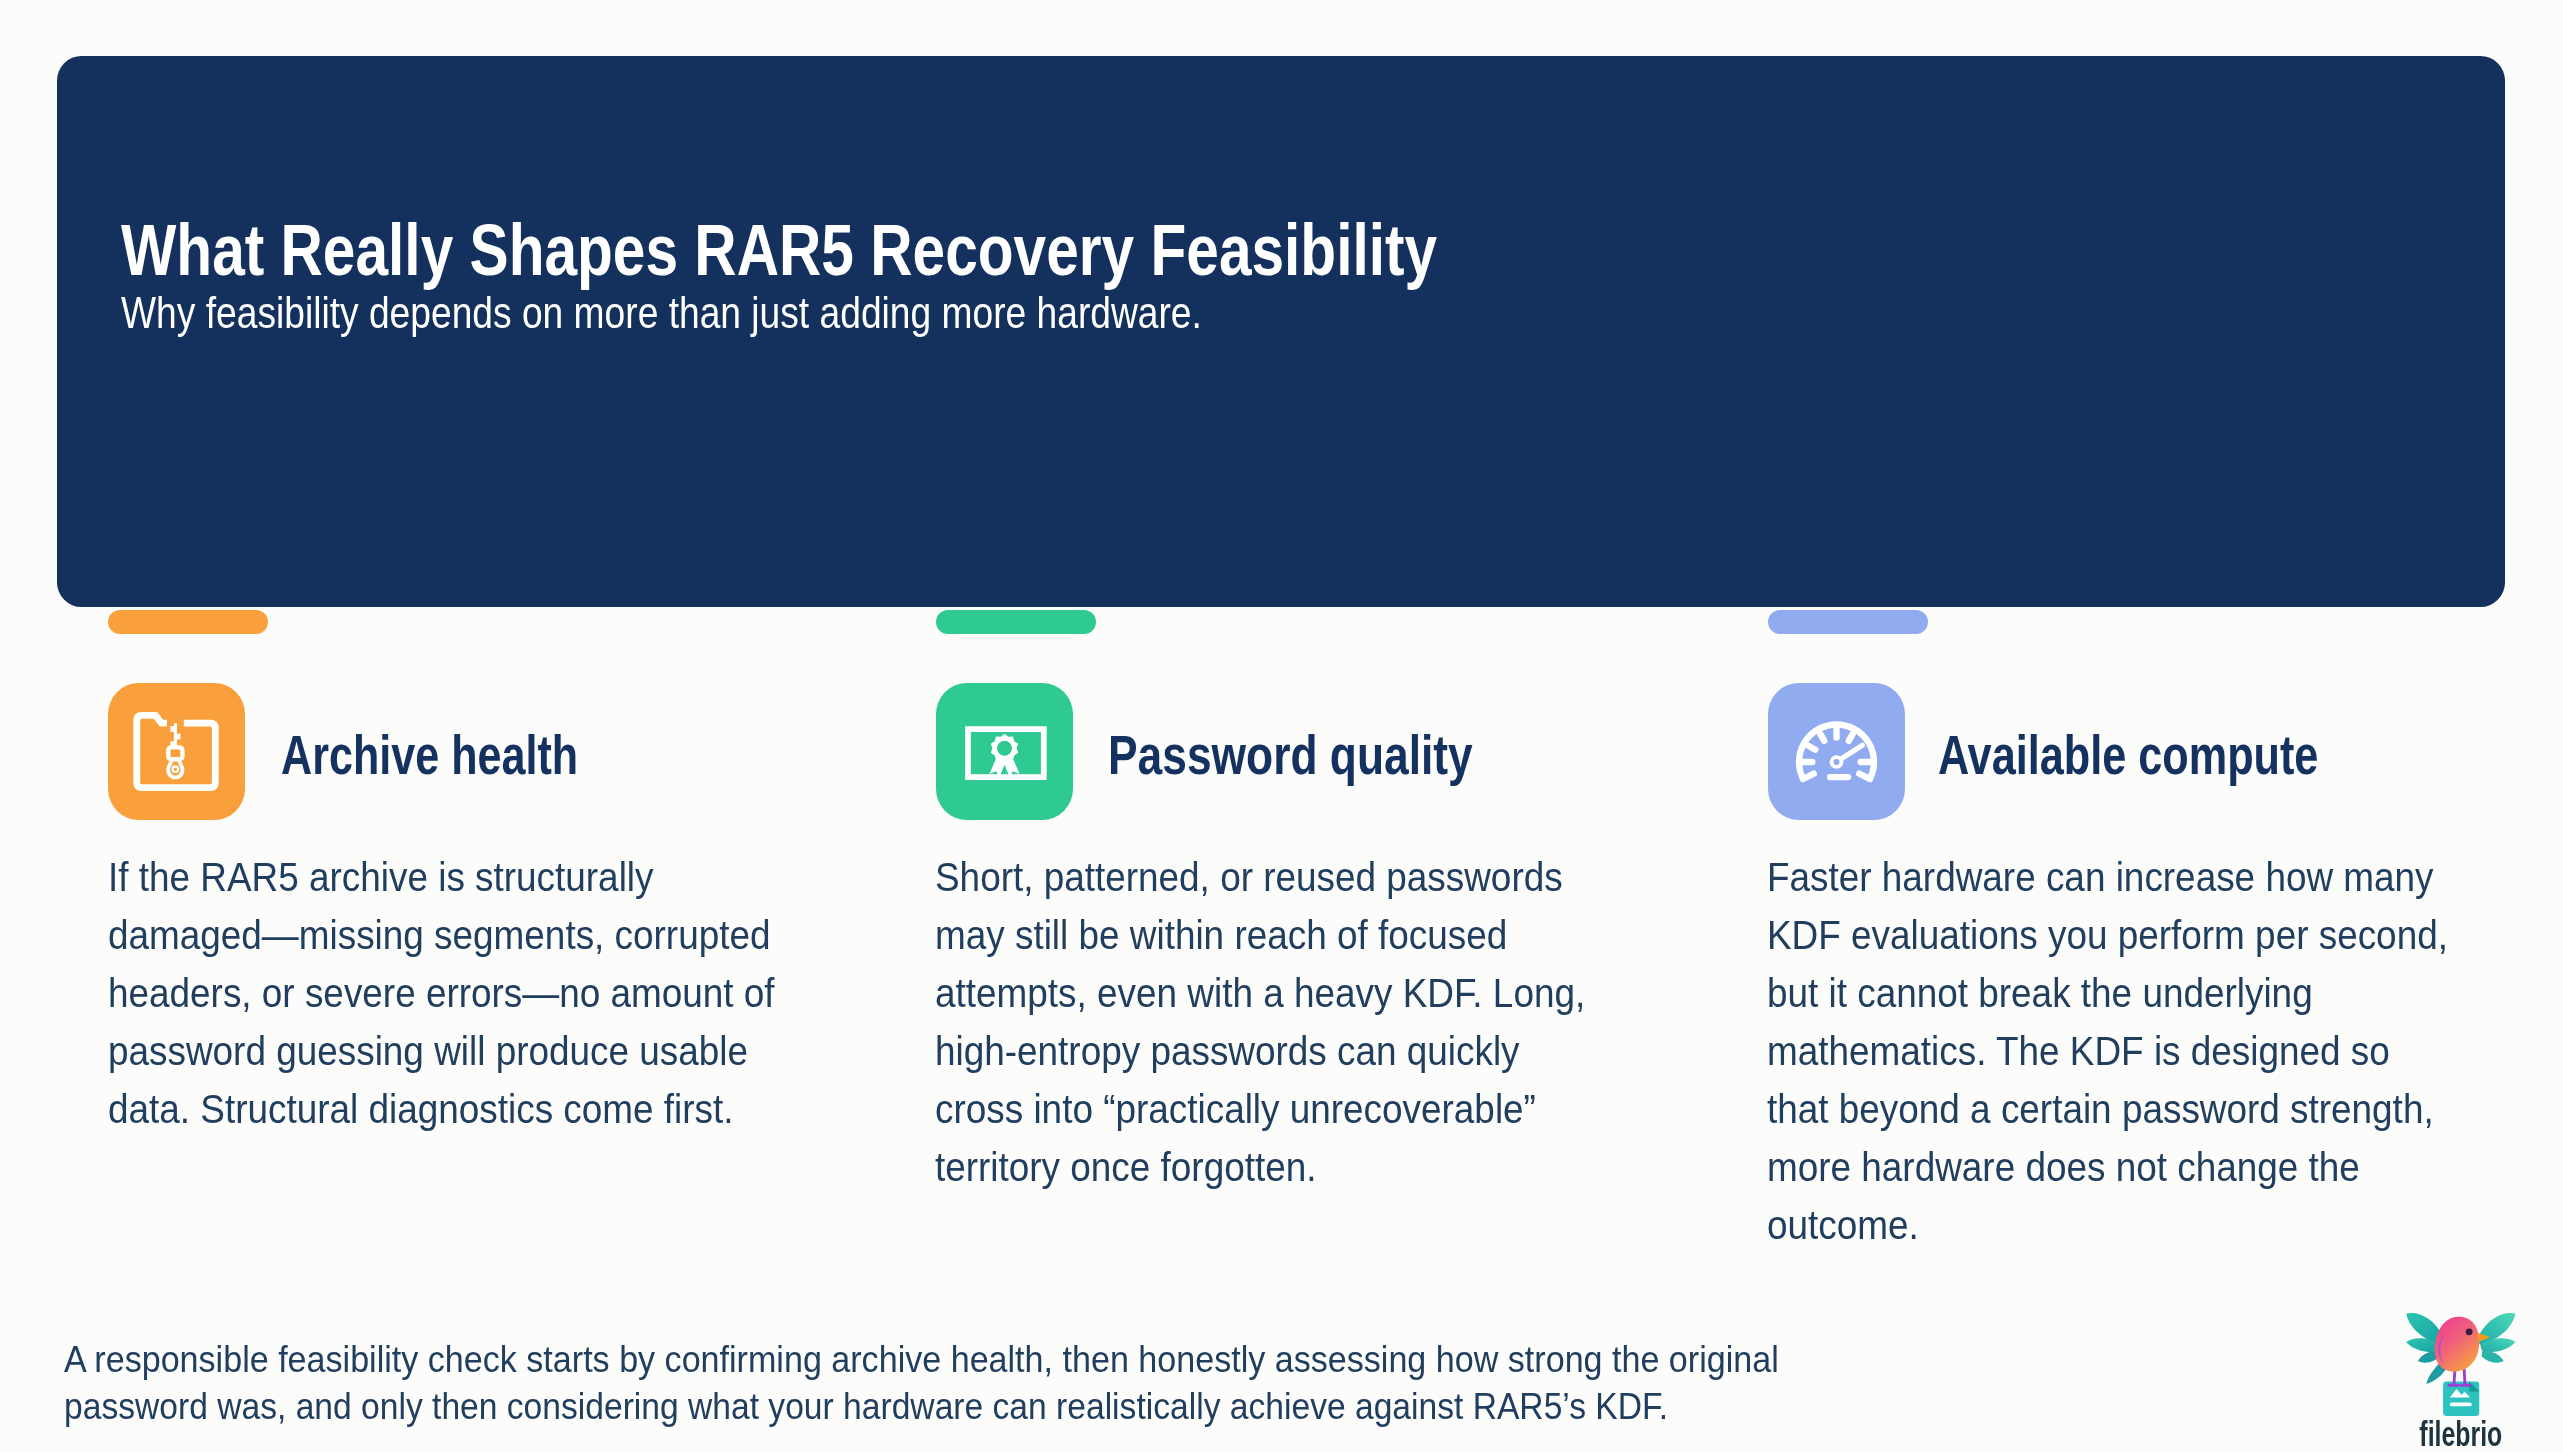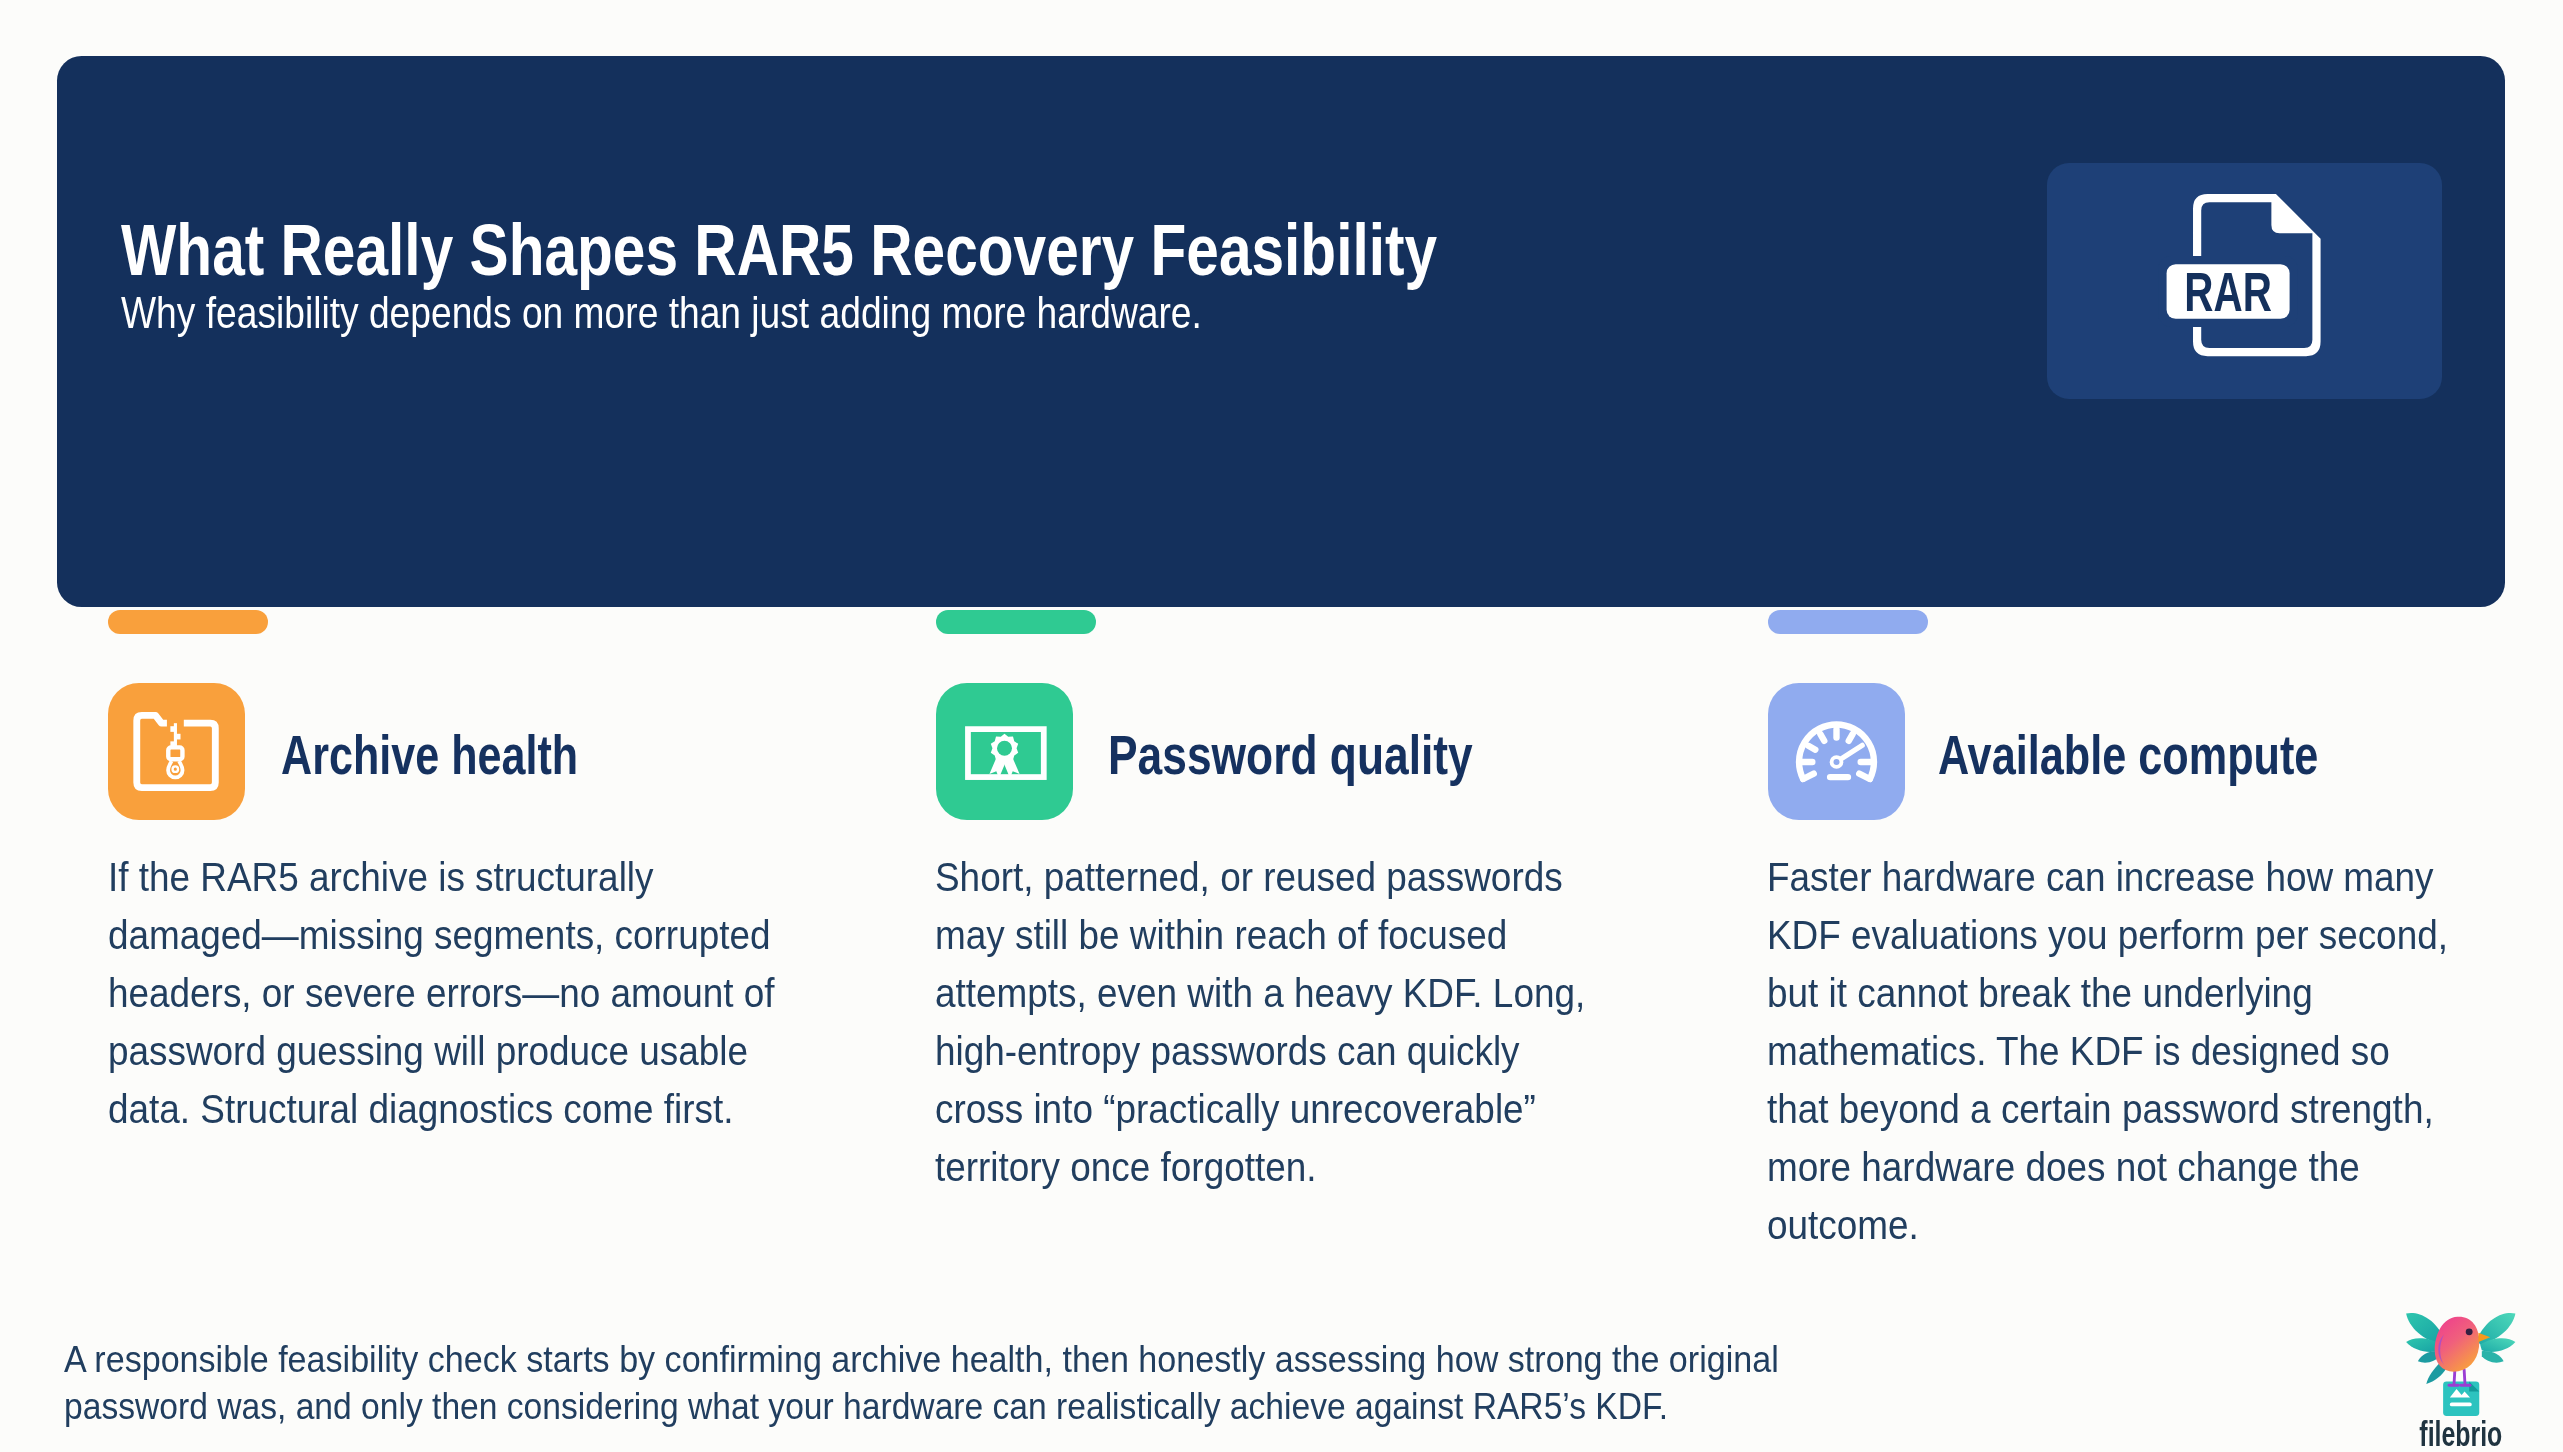--- a/index.html
+++ b/index.html
@@ -16,29 +16,20 @@
   .footer { position:absolute; left:64px; font-size:37px; line-height:47px; color:#213e5f; white-space:nowrap; transform-origin:left top; }
   .orange { background:#f9a03c; }
   .green { background:#2fca92; }
   .peri { background:#90abef; }
 </style>
 </head>
 <body>
   <div class="banner">
     <div class="title">What Really Shapes RAR5 Recovery Feasibility</div>
     <div class="sub">Why feasibility depends on more than just adding more hardware.</div>
-    <div class="badge">
-      <svg width="395" height="236" viewBox="0 0 433 259">
-        <path fill-rule="evenodd" fill="#ffffff" d="M176,34 H251 L300,83 V196 Q300,212 284,212 H176 Q160,212 160,196 V50 Q160,34 176,34 Z
-          M178,43 Q169,43 169,52 V194 Q169,203 178,203 H282 Q291,203 291,194 V77 H255 Q246,77 246,68 V43 Z"></path>
-        <rect x="122" y="102" width="153" height="78" rx="14" fill="#1e4077"></rect>
-        <rect x="131" y="111" width="135" height="60" rx="10" fill="#ffffff"></rect>
-        <text x="198.5" y="162" font-family="Liberation Sans, sans-serif" font-size="61" font-weight="bold" fill="#14305c" text-anchor="middle" textLength="96" lengthAdjust="spacingAndGlyphs">RAR</text>
-      </svg>
-    </div>
   </div>
 
   <div class="bar orange" style="left:108px;"></div>
   <div class="bar green" style="left:936px;"></div>
   <div class="bar peri" style="left:1768px;"></div>
 
   <div class="iconbox orange" style="left:108px;">
     <svg width="137" height="137" viewBox="0 0 150 150">
       <path d="M 64.5 44 L 58.5 44 L 52 35.5 L 37 35.5 Q 31.5 35.5 31.5 41 L 31.5 109 Q 31.5 114.5 37 114.5 L 112 114.5 Q 117.5 114.5 117.5 109 L 117.5 49.5 Q 117.5 44 112 44 L 83 44" fill="none" stroke="#ffffff" stroke-width="7.5" stroke-linejoin="round"></path>
       <rect x="72.1" y="44" width="3.4" height="26.5" fill="#ffffff"></rect>

